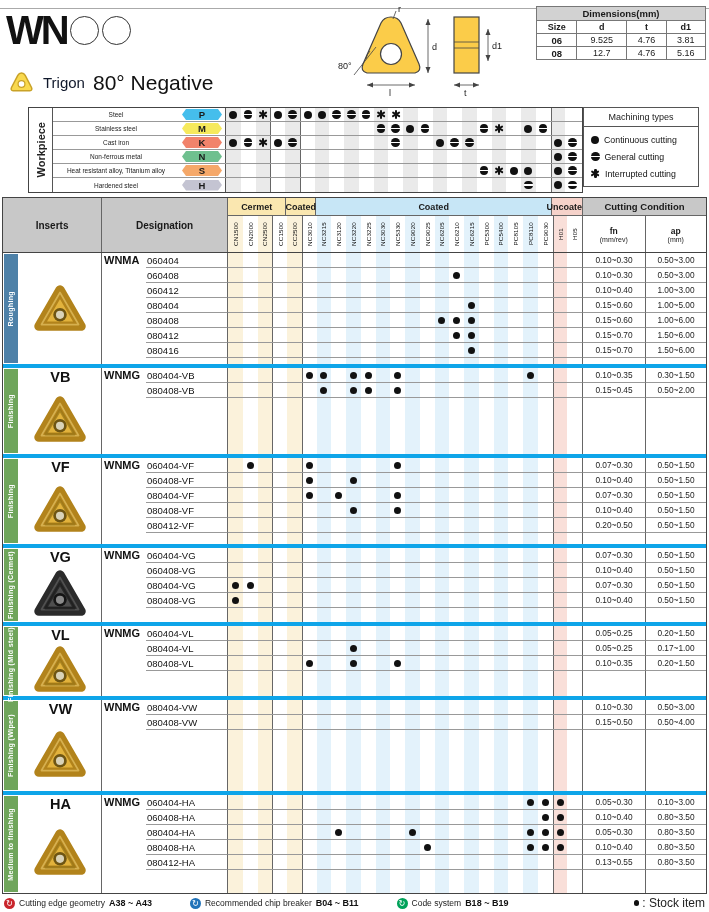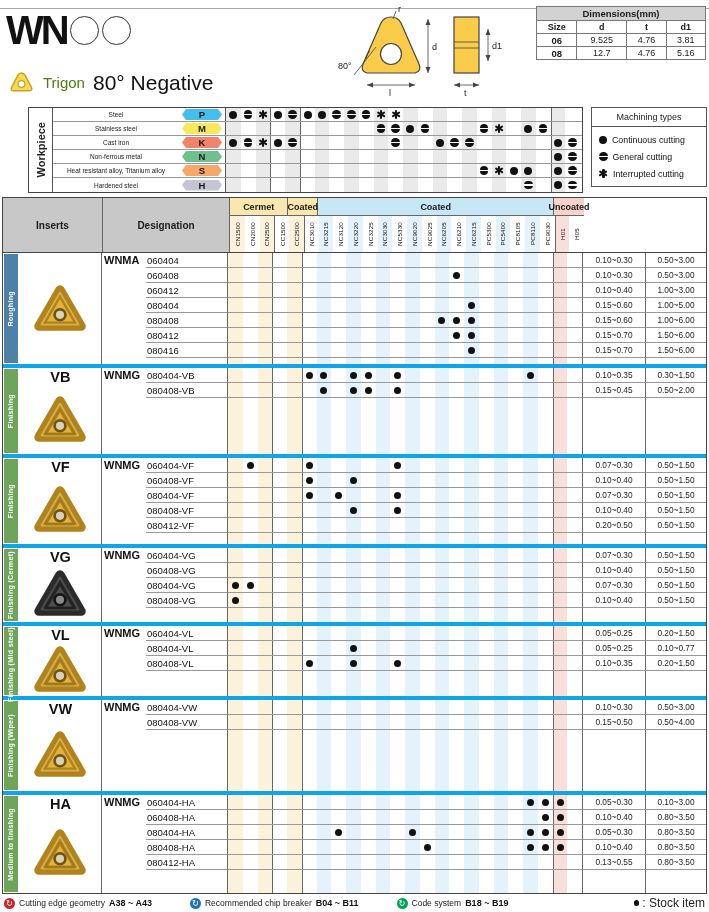--- a/index.html
+++ b/index.html
@@ -13,21 +13,21 @@
 #drawing{position:absolute;left:336px;top:3px}
 #drawing text{font-size:9px;fill:#222}
 
 #dims{position:absolute;left:536px;top:6px;width:170px;border-collapse:collapse;font-size:9px}
 #dims td{border:1px solid #777;text-align:center;height:13px;background:#fff}
 #dims .dt{background:#D2D2D2;font-weight:bold;font-size:9.5px;height:14px}
 #dims .dh{font-weight:bold;background:#fff}
 #dims .ds{font-weight:bold;font-size:9.5px}
 
 #trigon-row{position:absolute;left:8px;top:70px;display:flex;align-items:center;gap:8px}
-.trigon-name{font-size:15px;color:#4d7c0f}
+.trigon-name{font-size:15px;color:#0f172a}
 .trigon-title{font-size:21px;font-weight:normal;color:#111}
 
 #wp-wrap{position:absolute;top:107px;left:0;width:709px;display:flex;align-items:flex-start}
 #workpiece{margin-left:28px;width:555px;border:1.5px solid #444;display:flex;background:#fff}
 .wp-label{width:24px;border-right:1px solid #555;display:flex}
 .wp-label span{writing-mode:vertical-rl;transform:rotate(180deg);margin:auto;font-weight:bold;font-size:11px;color:#222}
 .wp-rows{flex:1}
 .wp-row{display:flex;height:14px;border-bottom:1px solid #999}
 .wp-row.last{border-bottom:none}
 .wp-mat{width:126px;font-size:6.5px;display:flex;align-items:center;justify-content:center;color:#222;text-align:center}
@@ -38,21 +38,21 @@
 .mc.ws{background:#EAEAEA}
 .gb{border-left:1px solid #666}
 
 .s-c{width:8px;height:8px;background:#111;border-radius:50%;flex:none}
 .s-g{width:8.5px;height:8.5px;border-radius:50%;background:linear-gradient(#111 0 41%,#fff 41% 59%,#111 59% 100%);flex:none}
 .s-i{position:relative;width:9px;height:9px;display:inline-block;flex:none}
 .s-i i{position:absolute;left:3.4px;top:0;width:2.2px;height:9px;background:#111;border-radius:1.2px;display:block}
 .s-i i:nth-child(2){transform:rotate(60deg)}
 .s-i i:nth-child(3){transform:rotate(120deg)}
 
-#legend{margin-left:8px;width:116px;border:1px solid #555;font-size:8.5px;background:#fff}
+#legend{margin-left:0;width:116px;border:1px solid #555;font-size:8.5px;background:#fff}
 .leg-title{height:19px;border-bottom:1px solid #555;text-align:center;font-size:9px;padding-top:4px;color:#222}
 .leg-items{padding:4px 0 4px 7px}
 .leg-item{display:flex;align-items:center;gap:5px;height:17px}
 .leg-lab{font-size:8.8px;color:#111}
 
 #main{position:absolute;top:197px;left:2px;width:705px;border:1.5px solid #444;background:#fff}
 .thead{display:flex;height:55px;border-bottom:1px solid #444}
 .th-ins{width:100px;background:#C8C8C8;border-right:1px solid #666;display:flex;align-items:center;justify-content:center;font-weight:bold;font-size:10px}
 .th-des{width:126px;background:#C8C8C8;display:flex;align-items:center;justify-content:center;font-weight:bold;font-size:10px}
 .th-grades{width:355px;display:flex;flex-direction:column;border-left:1px solid #666}
@@ -580,20 +580,33 @@
             <span class="vlab">PC9030</span>
           </div>
           <div class="hgc st-p gb">
             <span class="vlab">H01</span>
           </div>
           <div class="hgc">
             <span class="vlab">H05</span>
           </div>
         </div>
       </div>
+      <div class="th-cut">
+        <div class="th-cut-top">Cutting Condition</div>
+        <div class="th-cut-bot">
+          <div class="th-fn">
+            <div class="cc1">fn</div>
+            <div class="cc2">(mm/rev)</div>
+          </div>
+          <div class="th-ap">
+            <div class="cc1">ap</div>
+            <div class="cc2">(mm)</div>
+          </div>
+        </div>
+      </div>
     </div>
     <div class="group" style="height: 115px;">
       <div class="gstrip" style="background: rgb(78, 129, 168);">
         <span>Roughing</span>
       </div>
       <div class="gins">
         <div class="gsvg"><svg viewBox="0 0 64 58" width="54" height="49">
             <polygon points="32,7 57,50 7,50" fill="#E2B23C" stroke="#B2831B" stroke-width="11" stroke-linejoin="round"></polygon>
             <polygon points="32,10 54,48 10,48" fill="none" stroke="#F4D57A" stroke-width="2" opacity="0.55" stroke-linejoin="round"></polygon>
             <circle cx="32" cy="36.5" r="8" fill="#6E5513"></circle>
@@ -1482,21 +1495,21 @@
               <div class="gc st-b"></div>
               <div class="gc"></div>
               <div class="gc st-b"></div>
               <div class="gc"></div>
               <div class="gc st-b"></div>
               <div class="gc"></div>
               <div class="gc st-p gb"></div>
               <div class="gc"></div>
             </div>
             <div class="tfn">0.05~0.25</div>
-            <div class="tap">0.10~0.77</div>
+            <div class="tap">0.17~1.00</div>
           </div>
           <div class="trow">
             <div class="tsize">080408-VL</div>
             <div class="tgrades">
               <div class="gc st-c"></div>
               <div class="gc"></div>
               <div class="gc st-c"></div>
               <div class="gc gb"></div>
               <div class="gc st-c"></div>
               <div class="gc gb">

